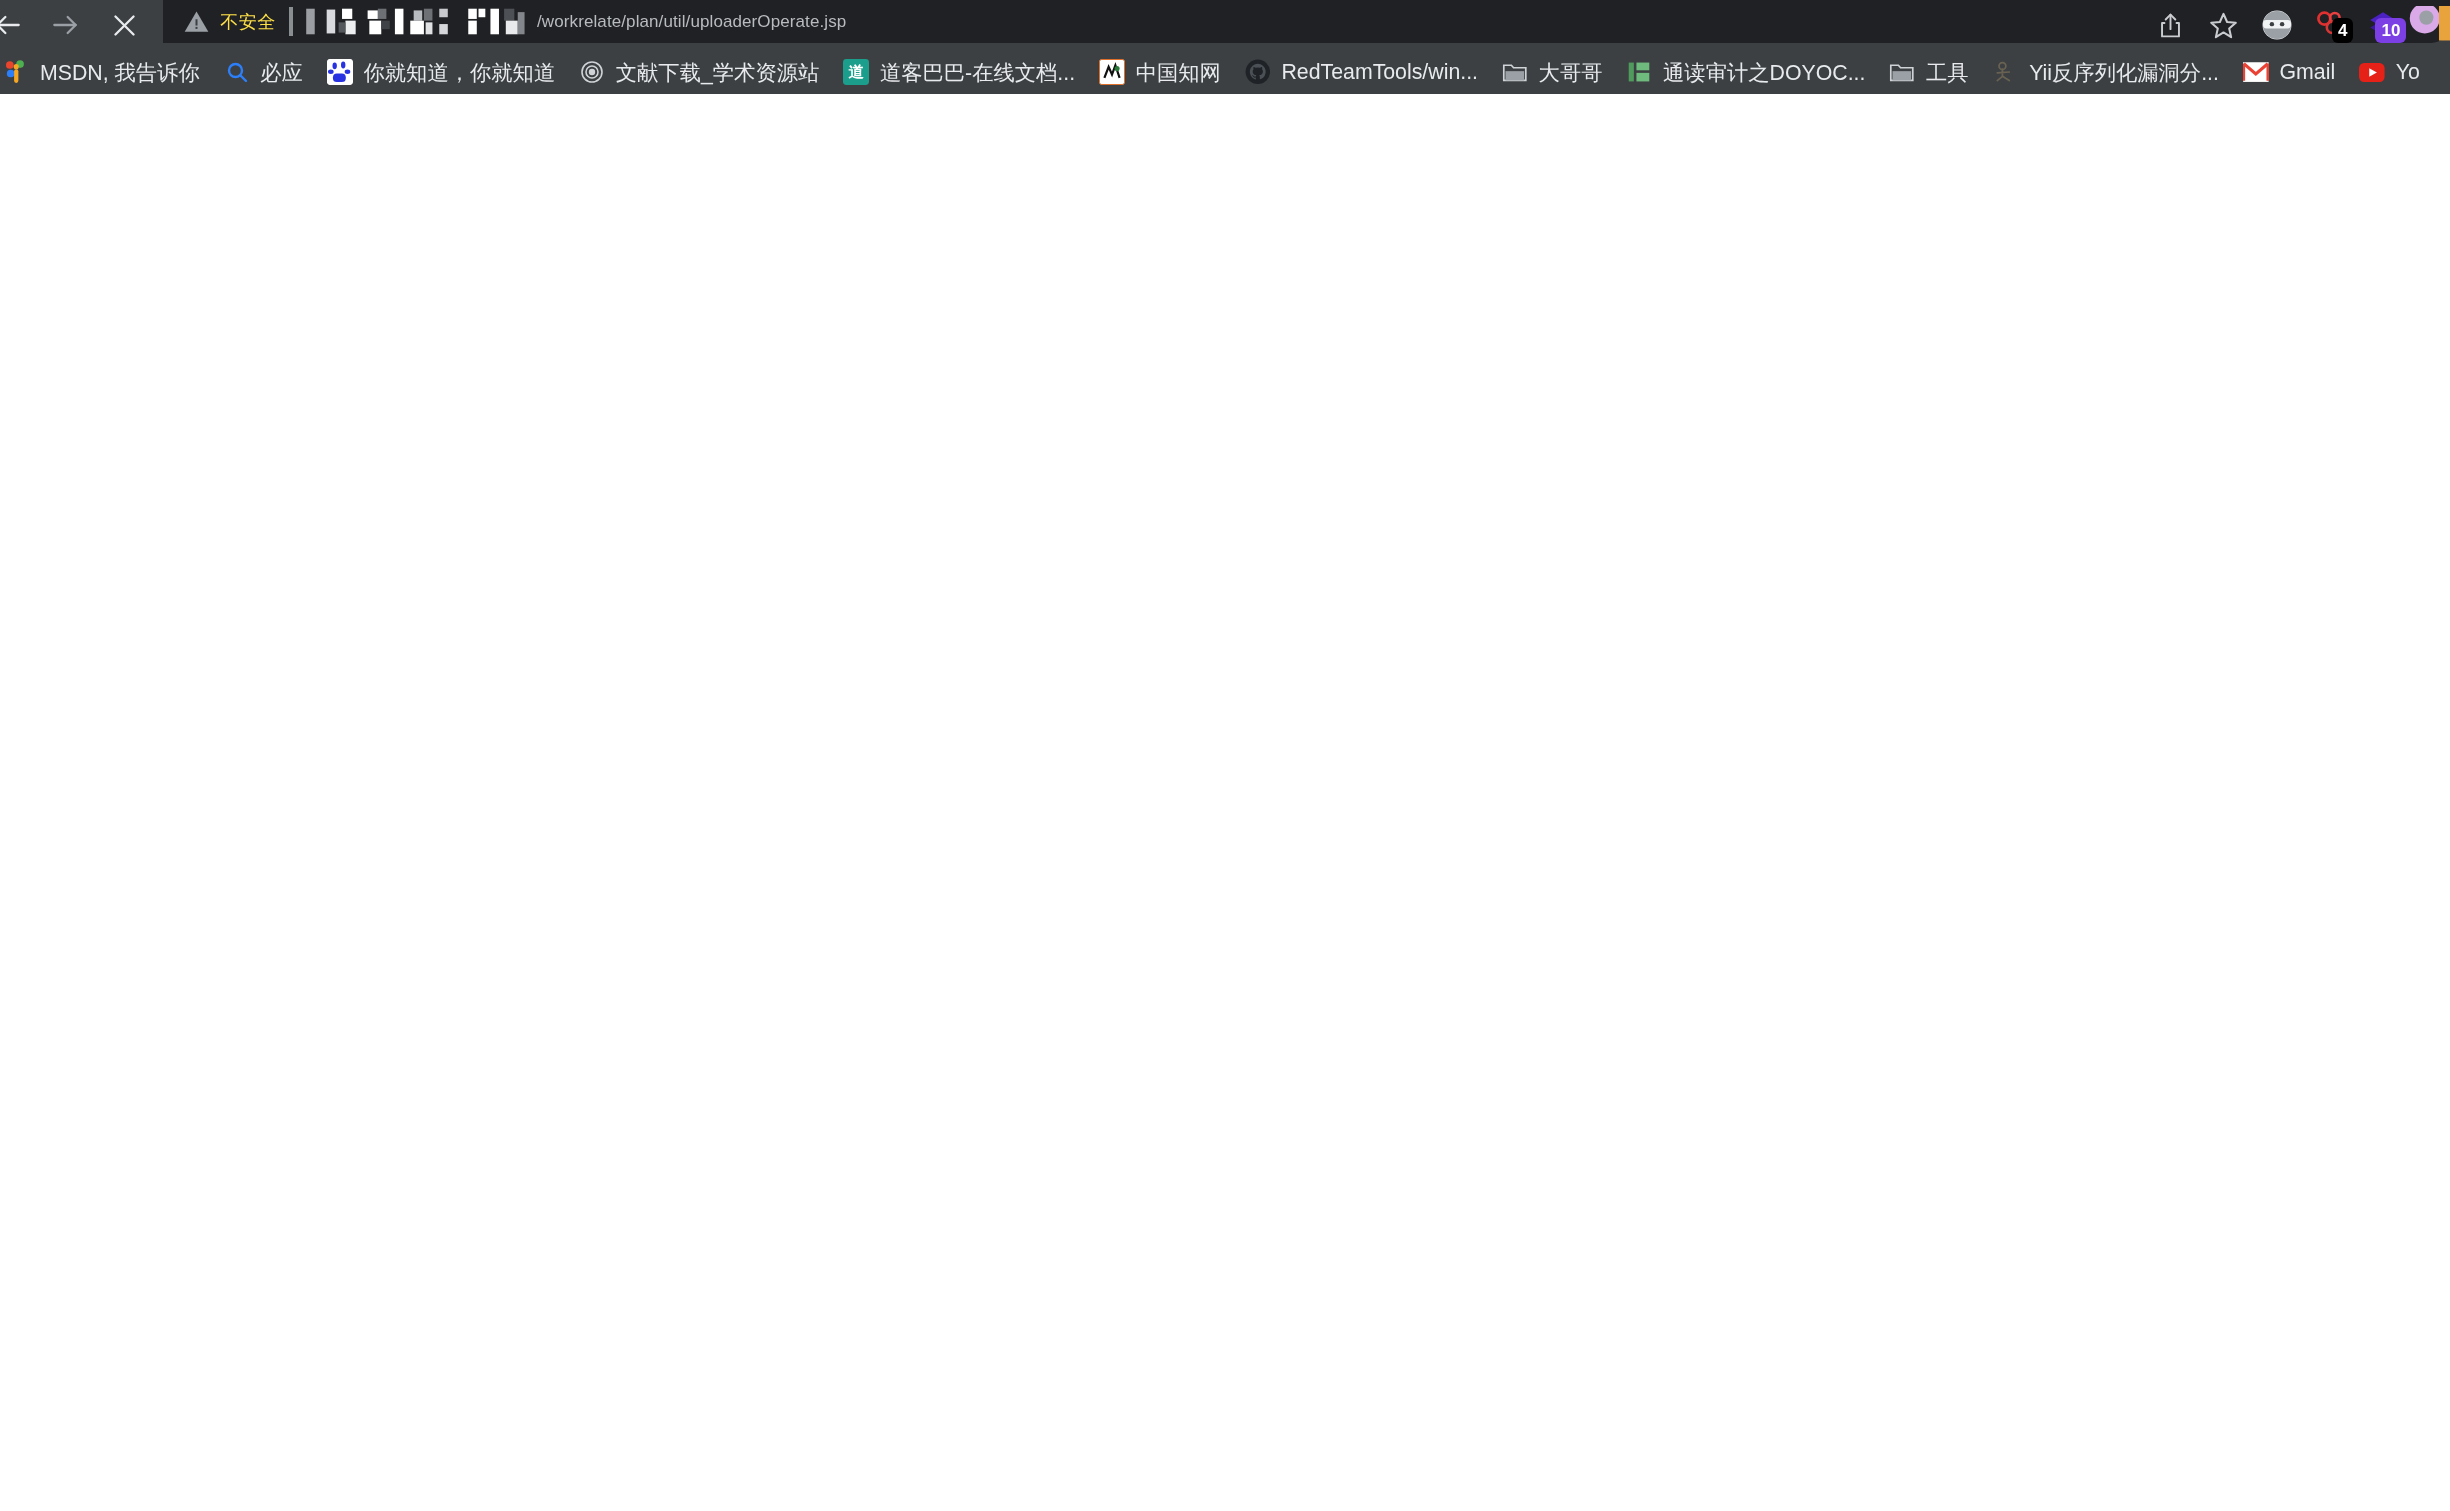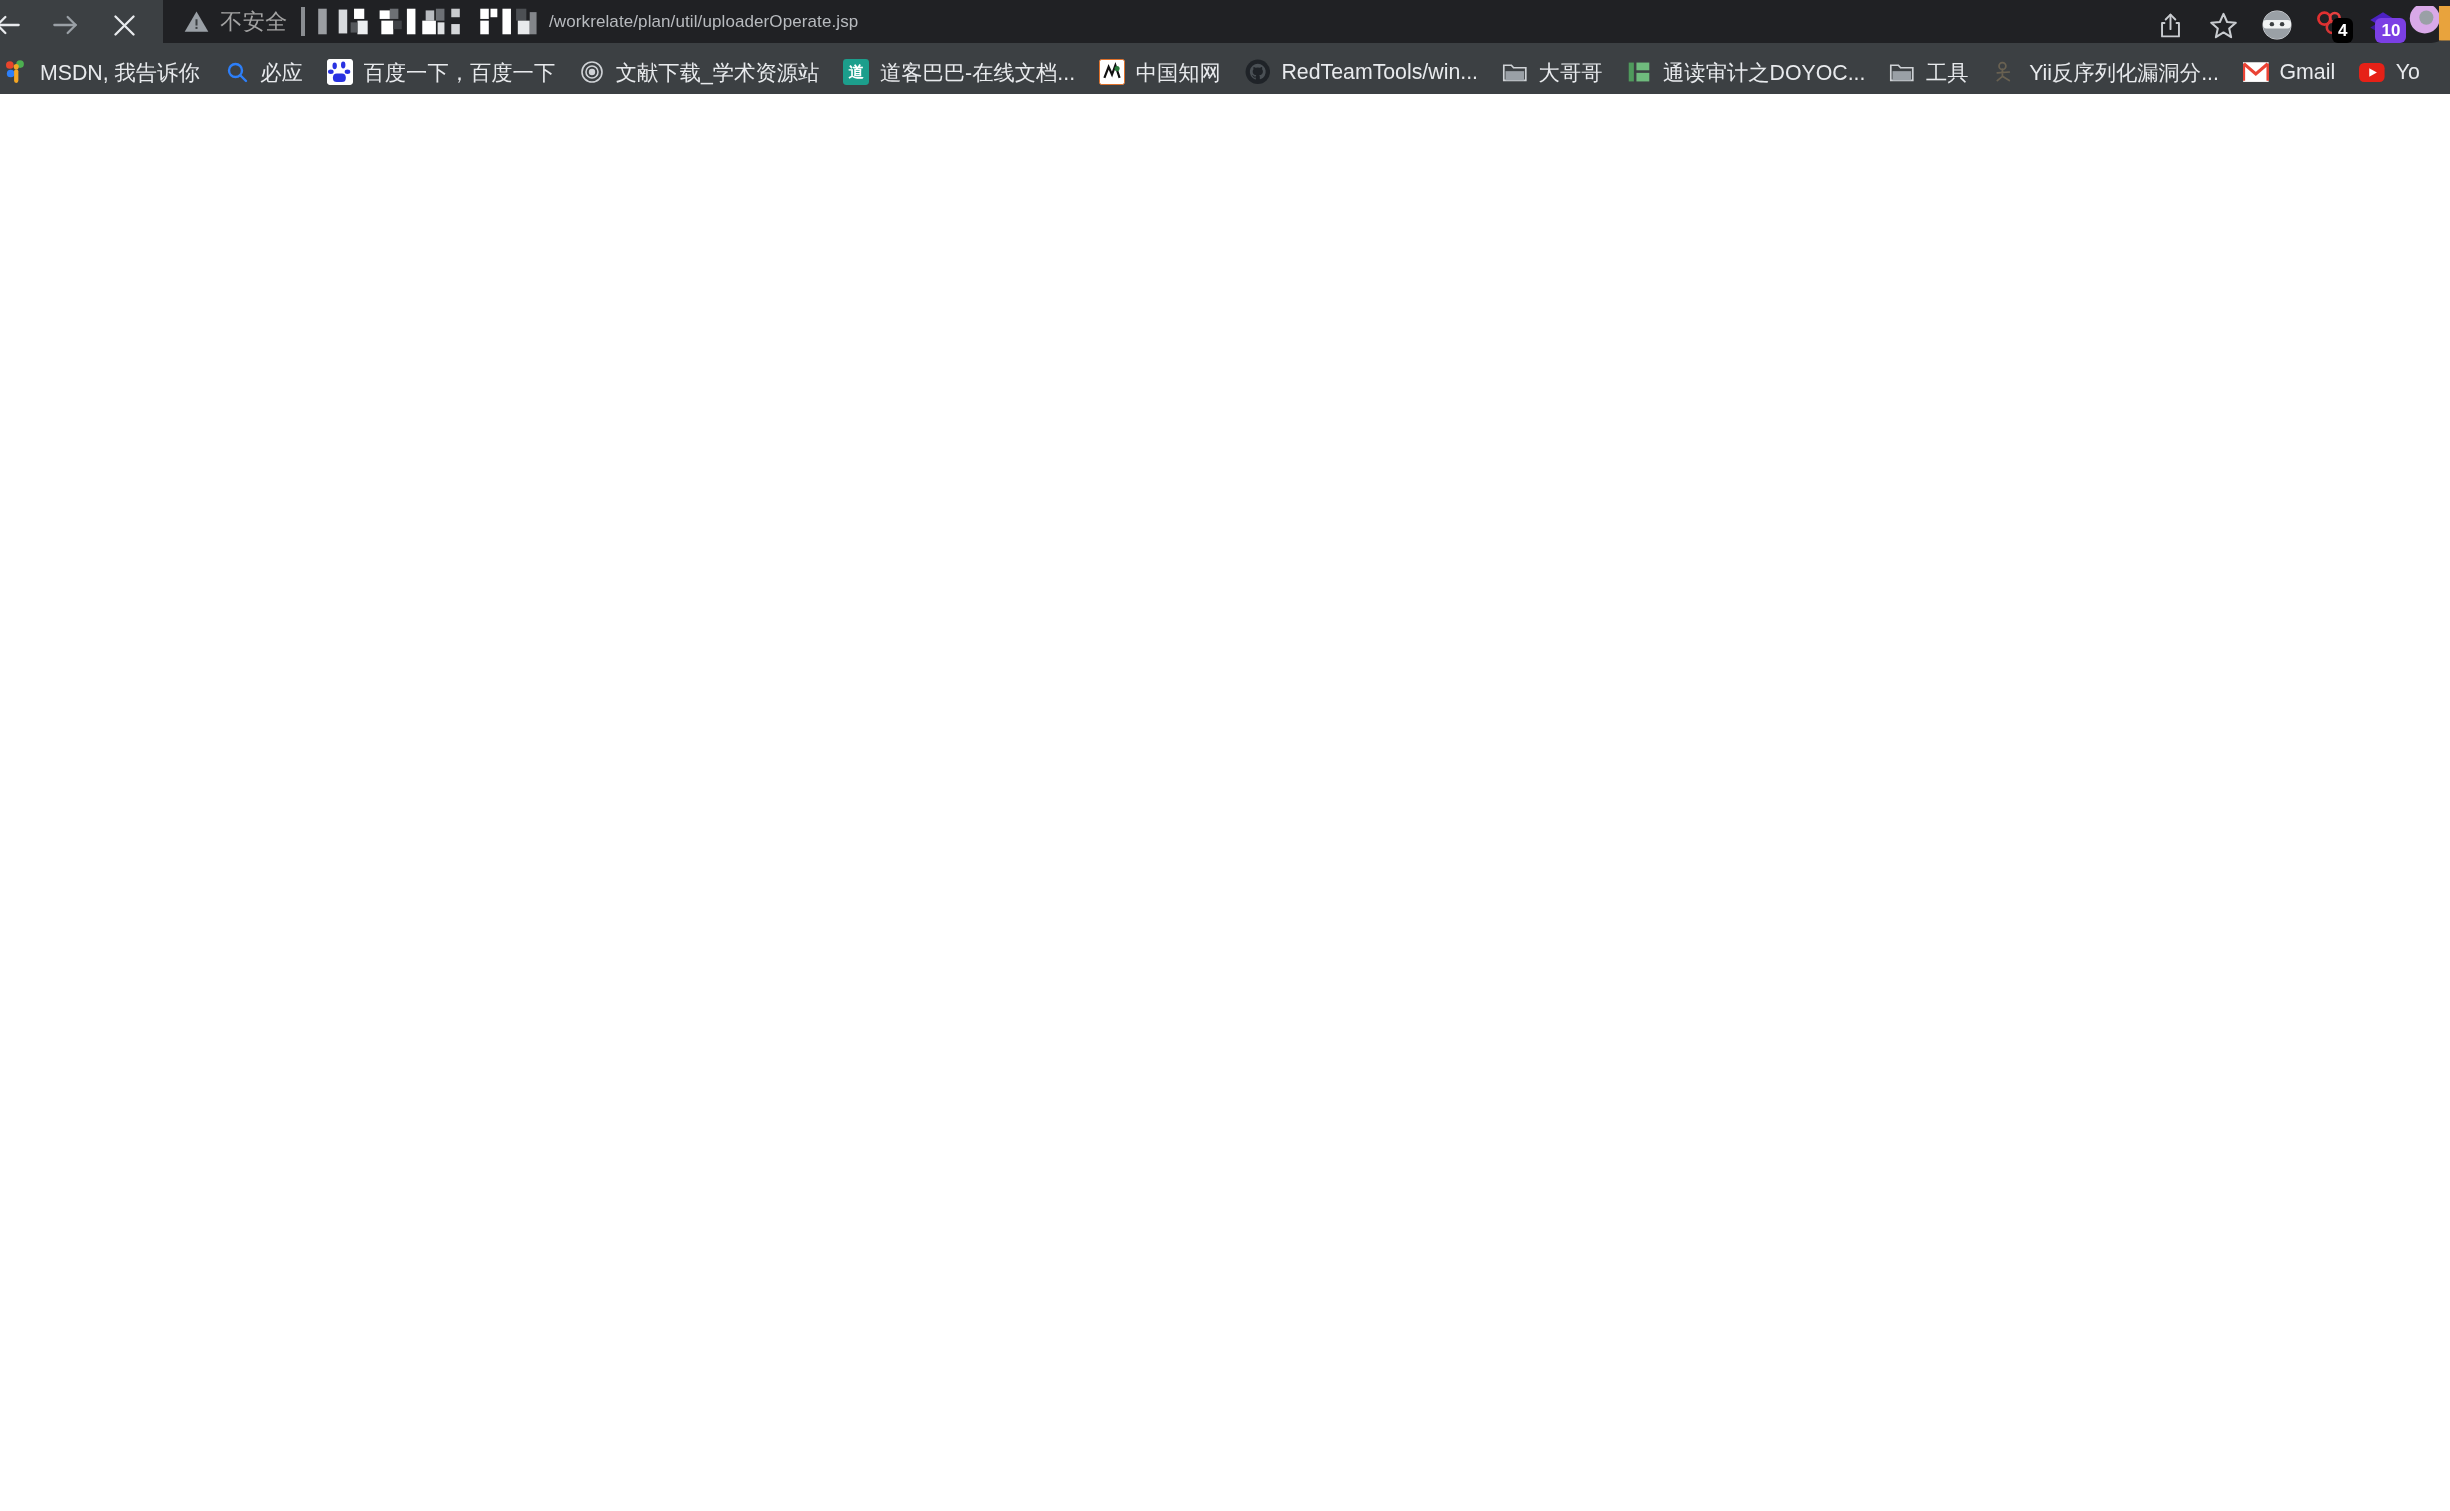--- a/index.html
+++ b/index.html
@@ -53,22 +53,22 @@
     padding-top:6.8px;
   }
   #omnibox-inner {
     display:flex; align-items:center; height:43px; width:100%;
   }
   #security-warning {
     display:flex; align-items:center; gap:10.2px;
     flex:0 0 auto;
   }
   #security-warning .warn-label {
-    color:#a3a3a3;
-    font-size:22px;
+    color:#fde047;
+    font-size:18px;
     letter-spacing:0.4px;
     white-space:nowrap;
   }
   #url-separator {
     width:3.4px; height:29px;
     background:#8a8d91;
     margin:0 13.7px 0 13.7px;
     flex:0 0 auto;
   }
   
@@ -344,21 +344,21 @@
       <span class="bm-ico ico-baidu">
         <svg width="25.6" height="25.6" viewBox="0 0 30 30">
           <rect width="30" height="30" rx="4" fill="#ffffff"></rect>
           <ellipse cx="9" cy="8" rx="2.6" ry="4" fill="#2932e1"></ellipse>
           <ellipse cx="19" cy="7" rx="2.6" ry="4" fill="#2932e1"></ellipse>
           <ellipse cx="4.5" cy="15" rx="3.3" ry="2.6" fill="#2932e1"></ellipse>
           <ellipse cx="24" cy="15" rx="3.3" ry="2.6" fill="#2932e1"></ellipse>
           <rect x="7" y="17" width="15" height="10" rx="4.5" fill="#2932e1"></rect>
         </svg>
       </span>
-      <span class="bm-label">百度一下，百度一下</span>
+      <span class="bm-label">你就知道，你就知道</span>
     </div>
 
     <div class="bm">
       <span class="bm-ico ico-doc">
         <svg width="24" height="24" viewBox="0 0 24 24" fill="none" stroke="#cfd2d6" stroke-width="1.6">
           <circle cx="12" cy="12" r="10"></circle>
             <circle cx="12" cy="12" r="6"></circle>
             <circle cx="12" cy="12" r="2.4" fill="#cfd2d6"></circle>
         </svg>
       </span>

